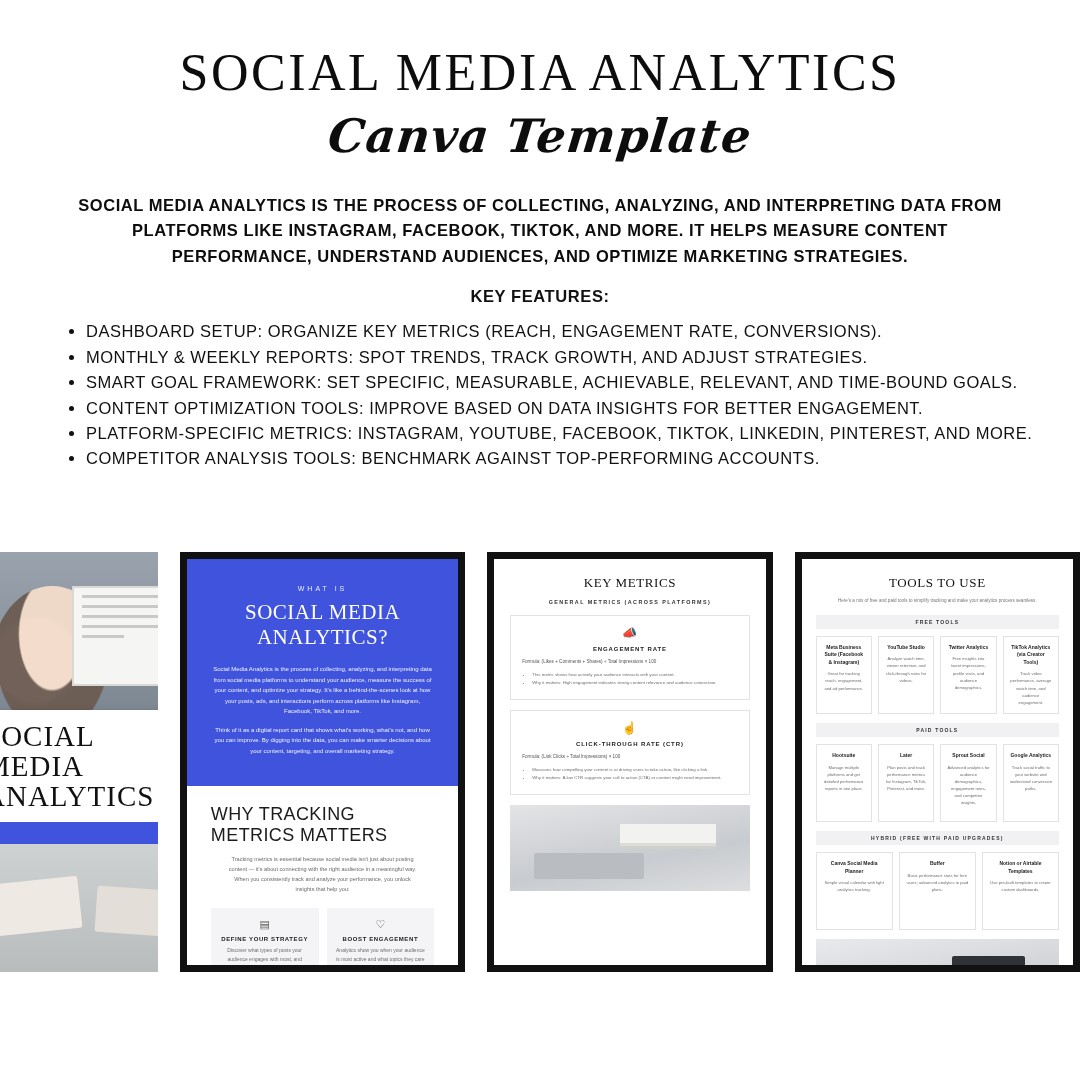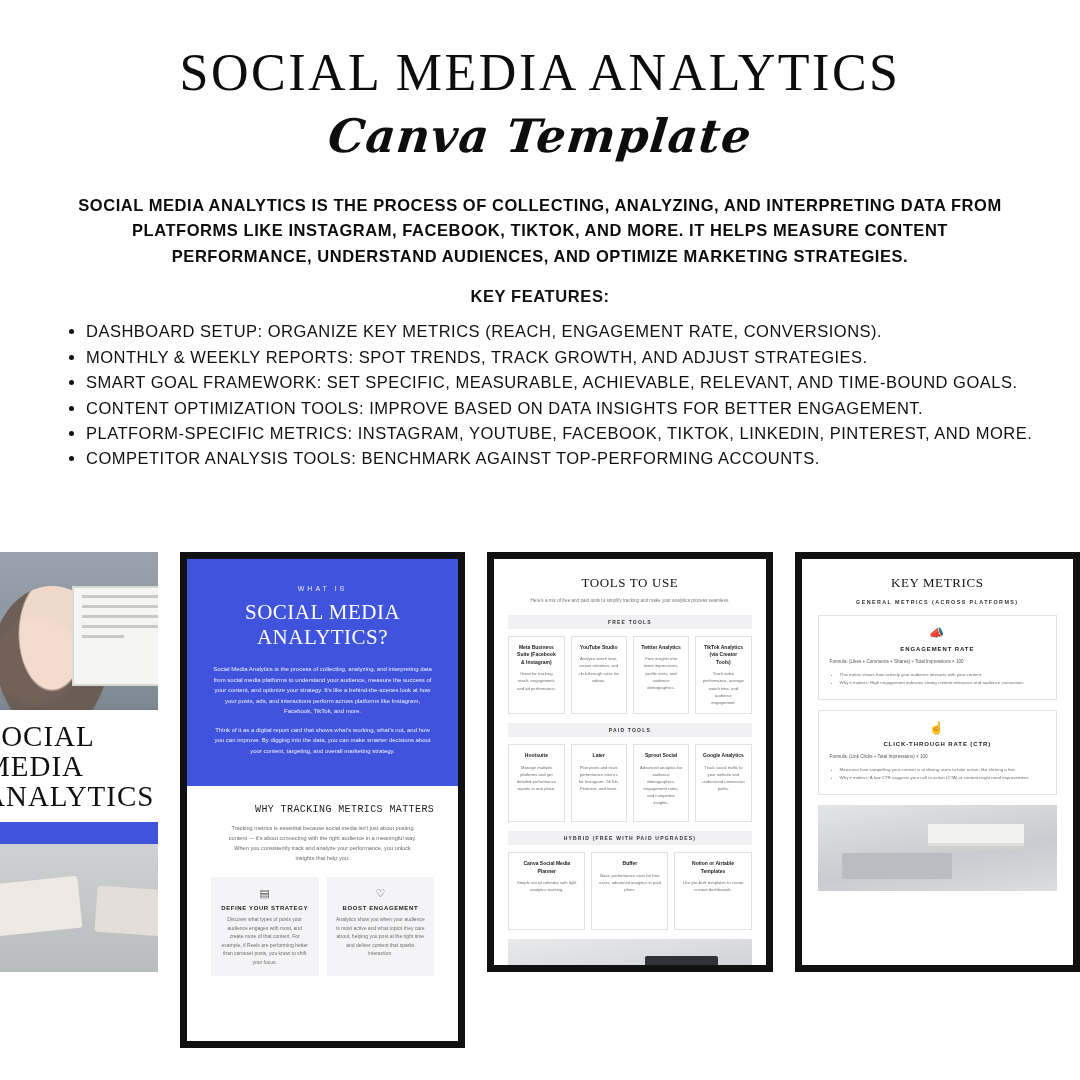--- a/index.html
+++ b/index.html
@@ -171,21 +171,21 @@
     height: 130px;
     background: linear-gradient(180deg, #cfd2d3 0%, #b9bcbd 100%);
   }
   .desk-paper {
     position: absolute;
     background: #efe9e3;
     border-radius: 3px;
   }
 
   
-  .card-2 { width: 320px; height: 496px; }
+  .card-2 { width: 320px; height: 420px; }
   .c2-blue {
     background: #3f53dd;
     color: #ffffff;
     padding: 26px 26px 22px 26px;
     text-align: center;
   }
   .c2-kicker {
     font-size: 7px;
     letter-spacing: 3px;
     opacity: .9;
@@ -199,23 +199,23 @@
   }
   .c2-para {
     font-size: 6px;
     line-height: 1.75;
     opacity: .92;
     margin-bottom: 8px;
     text-align: center;
   }
   .c2-white { padding: 18px 24px; }
   .c2-h2 {
-    font-family: Liberation Mono, monospace;
-    font-size: 10px;
-    text-align: right;
+    font-family: Liberation Sans, sans-serif;
+    font-size: 18px;
+    text-align: left;
     letter-spacing: .4px;
     color: #1b1b1b;
   }
   .c2-sub {
     font-size: 5.6px;
     line-height: 1.8;
     text-align: center;
     color: #6a6a6a;
     margin: 8px 14px 14px 14px;
   }
@@ -458,89 +458,20 @@
         <div class="c2-cell">
           <div class="ic">♡</div>
           <div class="hd">BOOST ENGAGEMENT</div>
           <div class="bd">Analytics show you when your audience is most active and what topics they care about, helping you post at the right time and deliver content that sparks interaction.</div>
         </div>
 
       </div>
     </div>
   </div>
 
-  <div class="card card-3">
-    <div class="c3-inner">
-      <div class="c3-title">TOOLS TO USE</div>
-      <div class="c3-sub">Here's a mix of free and paid tools to simplify tracking and make your analytics process seamless.</div>
-
-      <div class="c3-band">FREE TOOLS</div>
-      <div class="c3-row">
-        <div class="c3-box">
-          <div class="hd">Meta Business Suite (Facebook &amp; Instagram)</div>
-          <div class="bd">Great for tracking reach, engagement, and ad performance.</div>
-        </div>
-        <div class="c3-box">
-          <div class="hd">YouTube Studio</div>
-          <div class="bd">Analyze watch time, viewer retention, and click-through rates for videos.</div>
-        </div>
-        <div class="c3-box">
-          <div class="hd">Twitter Analytics</div>
-          <div class="bd">Free insights into tweet impressions, profile visits, and audience demographics.</div>
-        </div>
-        <div class="c3-box">
-          <div class="hd">TikTok Analytics (via Creator Tools)</div>
-          <div class="bd">Track video performance, average watch time, and audience engagement.</div>
-        </div>
-      </div>
-
-      <div class="c3-band">PAID TOOLS</div>
-      <div class="c3-row">
-        <div class="c3-box">
-          <div class="hd">Hootsuite</div>
-          <div class="bd">Manage multiple platforms and get detailed performance reports in one place.</div>
-        </div>
-        <div class="c3-box">
-          <div class="hd">Later</div>
-          <div class="bd">Plan posts and track performance metrics for Instagram, TikTok, Pinterest, and more.</div>
-        </div>
-        <div class="c3-box">
-          <div class="hd">Sprout Social</div>
-          <div class="bd">Advanced analytics for audience demographics, engagement rates, and competitor insights.</div>
-        </div>
-        <div class="c3-box">
-          <div class="hd">Google Analytics</div>
-          <div class="bd">Track social traffic to your website and understand conversion paths.</div>
-        </div>
-      </div>
-
-      <div class="c3-band">HYBRID (FREE WITH PAID UPGRADES)</div>
-      <div class="c3-row three">
-        <div class="c3-box">
-          <div class="hd">Canva Social Media Planner</div>
-          <div class="bd">Simple visual calendar with light analytics tracking.</div>
-        </div>
-        <div class="c3-box">
-          <div class="hd">Buffer</div>
-          <div class="bd">Basic performance stats for free users; advanced analytics in paid plans.</div>
-        </div>
-        <div class="c3-box">
-          <div class="hd">Notion or Airtable Templates</div>
-          <div class="bd">Use pre-built templates to create custom dashboards.</div>
-        </div>
-      </div>
-
-      <div class="c3-photo">
-        <div class="monitor"></div>
-        <div class="tablet"></div>
-
-      </div>
-    </div>
-  </div>
-
   <div class="card card-4">
     <div class="c4-inner">
       <div class="c4-title">KEY METRICS</div>
       <div class="c4-band">GENERAL METRICS (ACROSS PLATFORMS)</div>
 
       <div class="c4-box">
         <div class="ic">📣</div>
         <div class="hd">ENGAGEMENT RATE</div>
         <div class="formula">Formula: (Likes + Comments + Shares) ÷ Total Impressions × 100</div>
         <ul>
@@ -559,13 +490,82 @@
         </ul>
       </div>
 
       <div class="c4-photo">
         <div class="book"></div>
         <div class="lap"></div>
       </div>
     </div>
   </div>
 
+  <div class="card card-3">
+    <div class="c3-inner">
+      <div class="c3-title">TOOLS TO USE</div>
+      <div class="c3-sub">Here's a mix of free and paid tools to simplify tracking and make your analytics process seamless.</div>
+
+      <div class="c3-band">FREE TOOLS</div>
+      <div class="c3-row">
+        <div class="c3-box">
+          <div class="hd">Meta Business Suite (Facebook &amp; Instagram)</div>
+          <div class="bd">Great for tracking reach, engagement, and ad performance.</div>
+        </div>
+        <div class="c3-box">
+          <div class="hd">YouTube Studio</div>
+          <div class="bd">Analyze watch time, viewer retention, and click-through rates for videos.</div>
+        </div>
+        <div class="c3-box">
+          <div class="hd">Twitter Analytics</div>
+          <div class="bd">Free insights into tweet impressions, profile visits, and audience demographics.</div>
+        </div>
+        <div class="c3-box">
+          <div class="hd">TikTok Analytics (via Creator Tools)</div>
+          <div class="bd">Track video performance, average watch time, and audience engagement.</div>
+        </div>
+      </div>
+
+      <div class="c3-band">PAID TOOLS</div>
+      <div class="c3-row">
+        <div class="c3-box">
+          <div class="hd">Hootsuite</div>
+          <div class="bd">Manage multiple platforms and get detailed performance reports in one place.</div>
+        </div>
+        <div class="c3-box">
+          <div class="hd">Later</div>
+          <div class="bd">Plan posts and track performance metrics for Instagram, TikTok, Pinterest, and more.</div>
+        </div>
+        <div class="c3-box">
+          <div class="hd">Sprout Social</div>
+          <div class="bd">Advanced analytics for audience demographics, engagement rates, and competitor insights.</div>
+        </div>
+        <div class="c3-box">
+          <div class="hd">Google Analytics</div>
+          <div class="bd">Track social traffic to your website and understand conversion paths.</div>
+        </div>
+      </div>
+
+      <div class="c3-band">HYBRID (FREE WITH PAID UPGRADES)</div>
+      <div class="c3-row three">
+        <div class="c3-box">
+          <div class="hd">Canva Social Media Planner</div>
+          <div class="bd">Simple visual calendar with light analytics tracking.</div>
+        </div>
+        <div class="c3-box">
+          <div class="hd">Buffer</div>
+          <div class="bd">Basic performance stats for free users; advanced analytics in paid plans.</div>
+        </div>
+        <div class="c3-box">
+          <div class="hd">Notion or Airtable Templates</div>
+          <div class="bd">Use pre-built templates to create custom dashboards.</div>
+        </div>
+      </div>
+
+      <div class="c3-photo">
+        <div class="monitor"></div>
+        <div class="tablet"></div>
+
+      </div>
+    </div>
+  </div>
+
 </div>
 
 </body></html>

